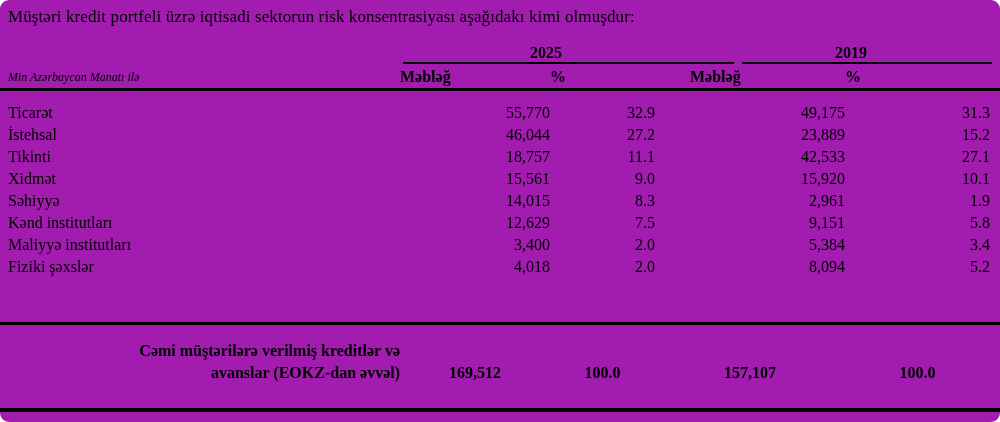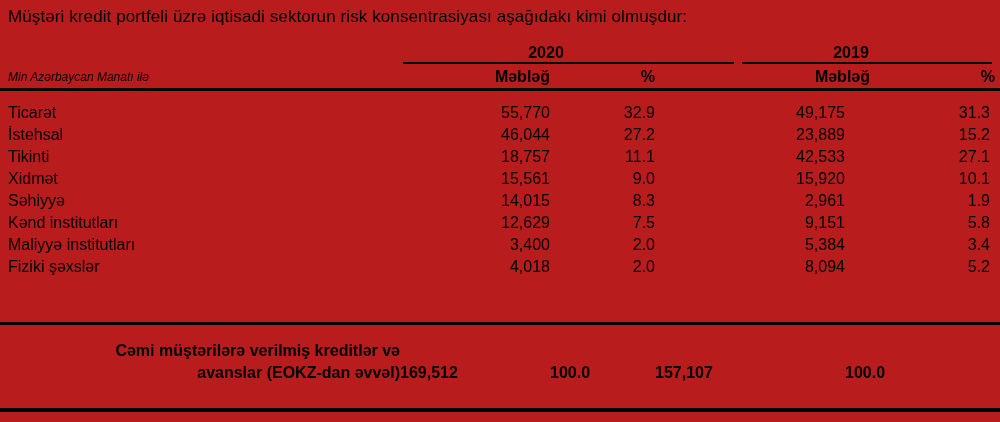--- a/index.html
+++ b/index.html
@@ -1,22 +1,23 @@
 <!DOCTYPE html>
 <html><head>
 <meta charset="utf-8">
 <style>
   html,body{margin:0;padding:0;background:#ffffff;}
   .sheet{
     position:relative;
     width:1000px;height:422px;
-    background:#b91c1c;
+    background:#a21caf;
     color:#000000;
-    font-family:Liberation Sans, sans-serif;
+    font-family:Liberation Serif, serif;
     overflow:hidden;
+    border-radius:9px;
   }
   .title{
     position:absolute;left:8px;top:6px;right:8px;
     font-size:17px;line-height:22px;letter-spacing:0.1px;
   }
   .year-label{
     position:absolute;top:44px;height:18px;
     font-size:16px;font-weight:bold;text-align:center;line-height:18px;
   }
   .year-2020{left:400px;width:292px;}
@@ -26,21 +27,21 @@
   .rule-y2019{left:742px;top:62px;width:250px;height:2px;}
   .rule-header{left:0;top:88px;width:1000px;height:3px;}
   .rule-pretotal{left:0;top:322px;width:1000px;height:3px;}
   .rule-bottom{left:0;top:408px;width:1000px;height:4px;}
   .units{
     position:absolute;left:8px;top:68px;
     font-size:12px;font-style:italic;line-height:18px;
   }
   .col-h{
     position:absolute;top:68px;height:18px;
-    font-size:16px;font-weight:bold;text-align:right;line-height:18px;
+    font-size:16px;font-weight:bold;text-align:left;line-height:18px;
   }
   .h-c1{left:400px;width:150px;}
   .h-c2{left:550px;width:105px;}
   .h-c3{left:690px;width:180px;}
   .h-c4{left:845px;width:150px;}
   .rows{position:absolute;left:0;top:102px;width:864px;}
   .grid-row{
     display:grid;
     grid-template-columns:400px 150px 105px 190px 145px;
     height:22px;line-height:22px;
@@ -50,30 +51,30 @@
   .grid-row .num{text-align:right;}
   .total{
     position:absolute;left:0;top:340px;width:1000px;
     display:grid;
     grid-template-columns:400px 150px 105px 190px 145px;
     align-items:end;
     font-weight:bold;font-size:16px;
   }
   .total .lbl{padding-left:8px;line-height:22px;text-align:right;}
   .total .lbl .line2{padding-left:6px;}
-  .total .num{text-align:left;line-height:22px;margin-top:12px;}
+  .total .num{text-align:center;line-height:22px;margin-top:12px;}
 </style>
 </head>
 <body>
 
 <div class="sheet">
 
   <div class="title">Müştəri kredit portfeli üzrə iqtisadi sektorun risk konsentrasiyası aşağıdakı kimi olmuşdur:</div>
 
-  <div class="year-label year-2020">2020</div>
+  <div class="year-label year-2020">2025</div>
   <div class="year-label year-2019">2019</div>
 
   <div class="rule rule-y2020"></div>
   <div class="rule rule-y2019"></div>
 
   <div class="units">Min Azərbaycan Manatı ilə</div>
 
   <div class="col-h h-c1">Məbləğ</div>
   <div class="col-h h-c2">%</div>
   <div class="col-h h-c3">Məbləğ</div>

